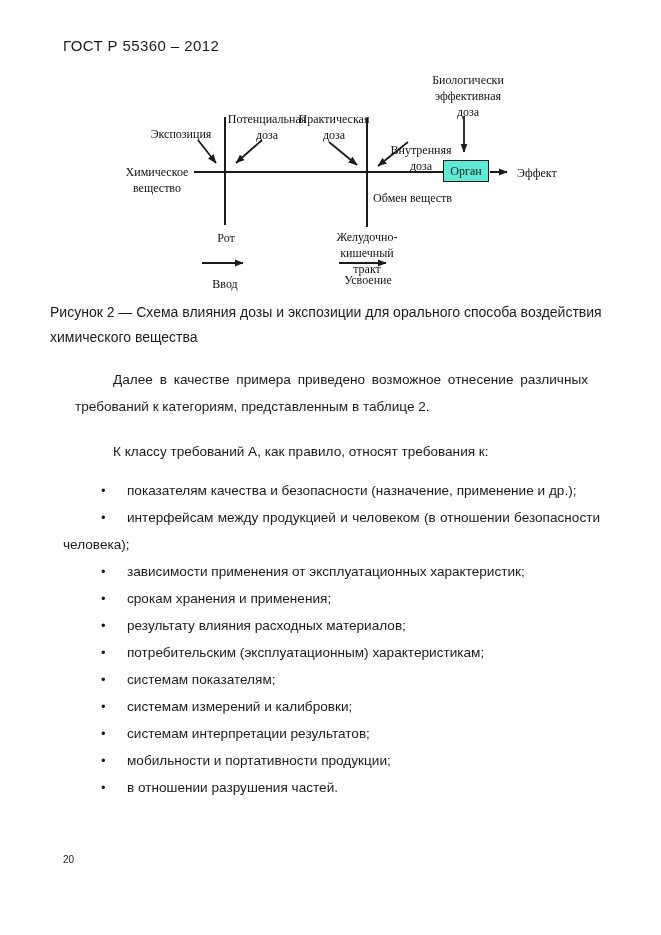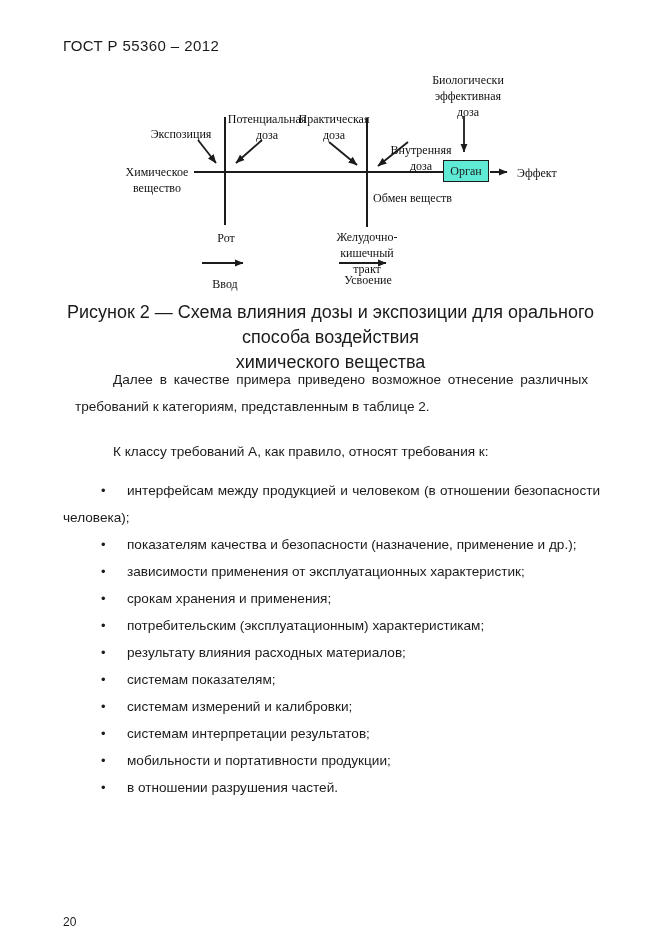--- a/index.html
+++ b/index.html
@@ -45,42 +45,42 @@
     position:absolute; left:328px; top:98px;
     width:46px; height:22px;
     border:1.5px solid #1b1b1b; background:#5eead4;
     font-family:"Liberation Serif", serif;
     font-size:12px; line-height:21px; text-align:center;
     box-sizing:border-box;
   }
   
   .caption {
     position:absolute; left:50px; top:300px; width:561px;
-    font-size:18px; line-height:25px;
-    text-align:center; white-space:pre-line;
+    font-size:14px; line-height:25px;
+    white-space:pre-line;
   }
   
   .content {
     position:absolute; left:63px; top:354px; width:537px;
     font-size:13.6px; line-height:27px;
   }
   .para {
     margin:12px; text-indent:38px; text-align:justify;
   }
   .para-gap { margin-bottom:18px; }
   .bullet {
     margin:0; text-indent:38px; text-align:justify;
   }
   .dot {
     display:inline-block; width:26px;
     font-size:13px; text-indent:0;
   }
   .pagenum {
-    position:absolute; left:63px; top:915px;
-    font-size:12px;
+    position:absolute; left:63px; top:854px;
+    font-size:10px;
   }
 </style>
 </head>
 <body>
 
 <div class="page">
 
   <div class="header">ГОСТ Р 55360 – 2012</div>
 
   <div class="diagram">
@@ -137,31 +137,31 @@
   </div>
 
   <div class="caption">Рисунок 2 — Схема влияния дозы и экспозиции для орального способа воздействия
 химического вещества</div>
 
   <div class="content">
     <p class="para para-gap">Далее в качестве примера приведено возможное отнесение различных требований к категориям, представленным в таблице 2.</p>
     <p class="para">К классу требований А, как правило, относят требования к:</p>
     <div>
 
+        <p class="bullet"><span class="dot">•</span><span>показателям качества и безопасности (назначение, применение и др.);</span></p>
+
         <p class="bullet"><span class="dot">•</span><span>интерфейсам между продукцией и человеком (в отношении безопасности человека);</span></p>
-
-        <p class="bullet"><span class="dot">•</span><span>показателям качества и безопасности (назначение, применение и др.);</span></p>
 
         <p class="bullet"><span class="dot">•</span><span>зависимости применения от эксплуатационных характеристик;</span></p>
 
         <p class="bullet"><span class="dot">•</span><span>срокам хранения и применения;</span></p>
 
+        <p class="bullet"><span class="dot">•</span><span>результату влияния расходных материалов;</span></p>
+
         <p class="bullet"><span class="dot">•</span><span>потребительским (эксплуатационным) характеристикам;</span></p>
-
-        <p class="bullet"><span class="dot">•</span><span>результату влияния расходных материалов;</span></p>
 
 
         <p class="bullet"><span class="dot">•</span><span>системам показателям;</span></p>
 
         <p class="bullet"><span class="dot">•</span><span>системам измерений и калибровки;</span></p>
 
         <p class="bullet"><span class="dot">•</span><span>системам интерпретации результатов;</span></p>
 
         <p class="bullet"><span class="dot">•</span><span>мобильности и портативности продукции;</span></p>
 

